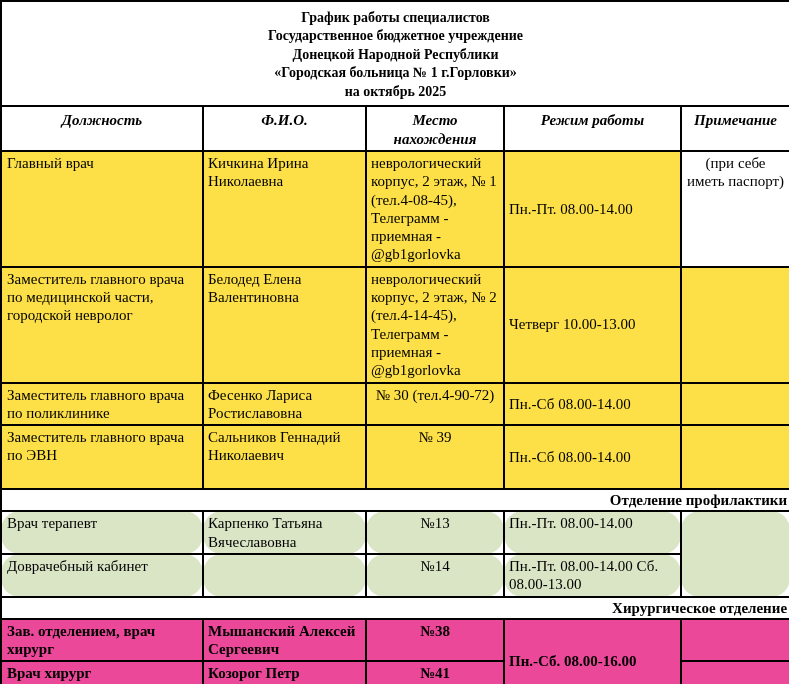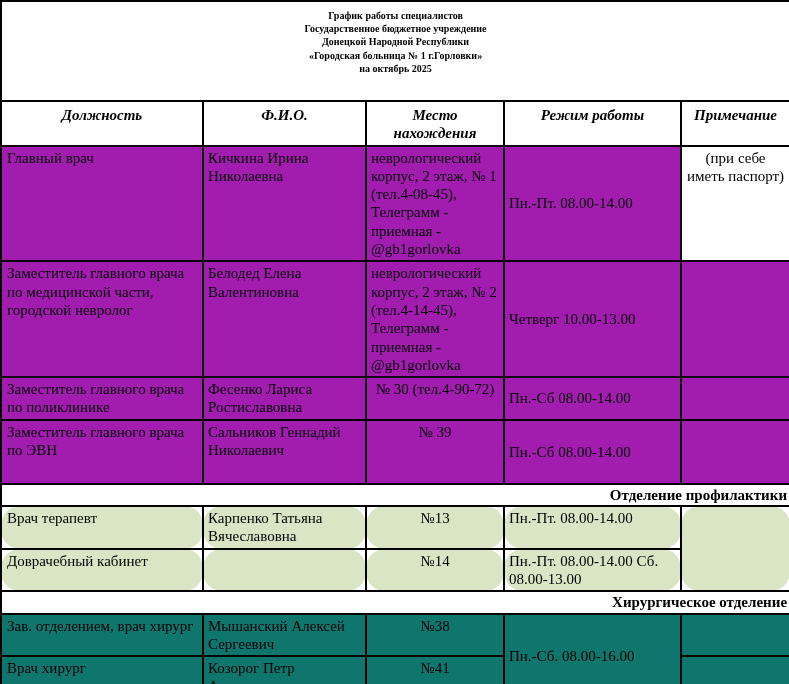--- a/index.html
+++ b/index.html
@@ -21,43 +21,43 @@
     border:2px solid #000;
     padding:2px 4px;
     vertical-align:top;
     line-height:1.22;
     overflow:hidden;
     word-wrap:break-word;
   }
   .title-cell{
     text-align:center;
     font-weight:bold;
-    font-size:10px;
+    font-size:14px;
     line-height:1.32;
     padding:7px 2px 4px 2px;
     background:#ffffff;
   }
   th{
     font-weight:bold;
     font-style:italic;
     text-align:center;
     vertical-align:top;
     padding-top:4px;
     background:#ffffff;
   }
   .sec-cell{
     font-weight:bold;
     text-align:right;
     vertical-align:middle;
     padding:1px 2px;
     background:#ffffff;
   }
-  .bg-y{background:#a21caf;margin-top:36px;}
+  .bg-y{background:#fde047;margin-top:36px;}
   .bg-g{background:#D9E5C4;border-radius:19px;}
-  .bg-o{background:#0f766e;}
+  .bg-o{background:#ec4899;font-weight:bold;}
   .bg-w{background:#ffffff;}
   .center{text-align:center;}
   .mid{vertical-align:middle;}
   .pos{padding-left:5px;}
   
   .ht-title{height:100px;}
   .ht-head{height:38px;}
   .ht-r0{height:98px;}
   .ht-r1{height:98px;}
   .ht-r2{height:42px;}

